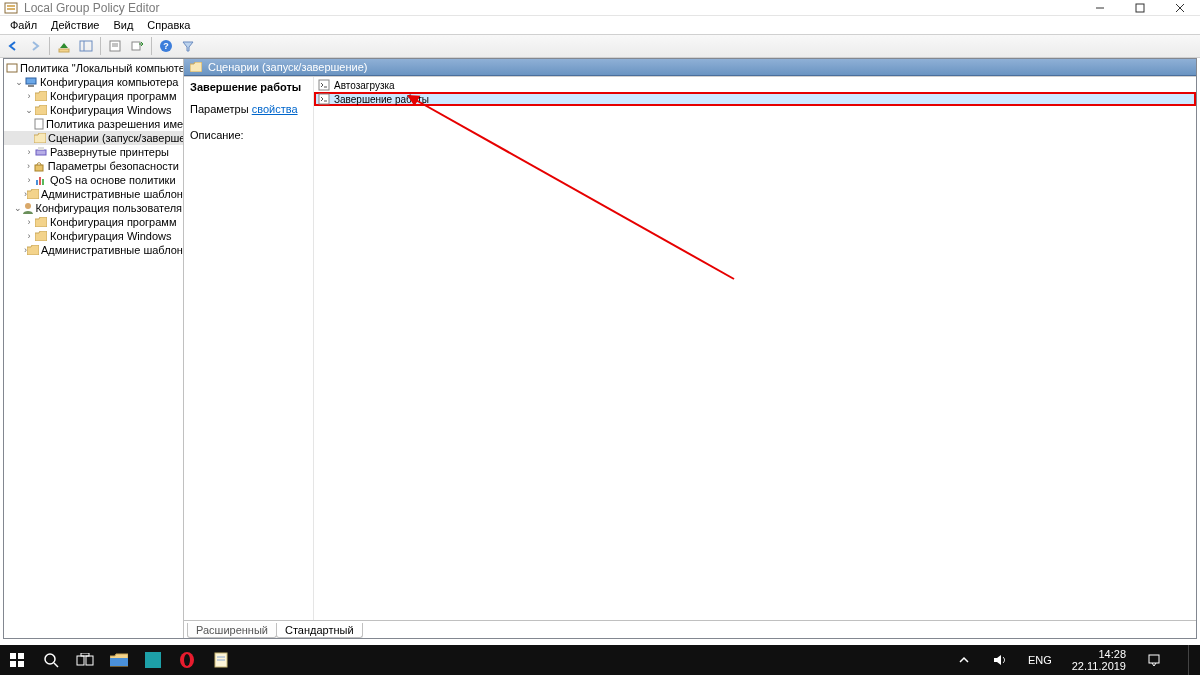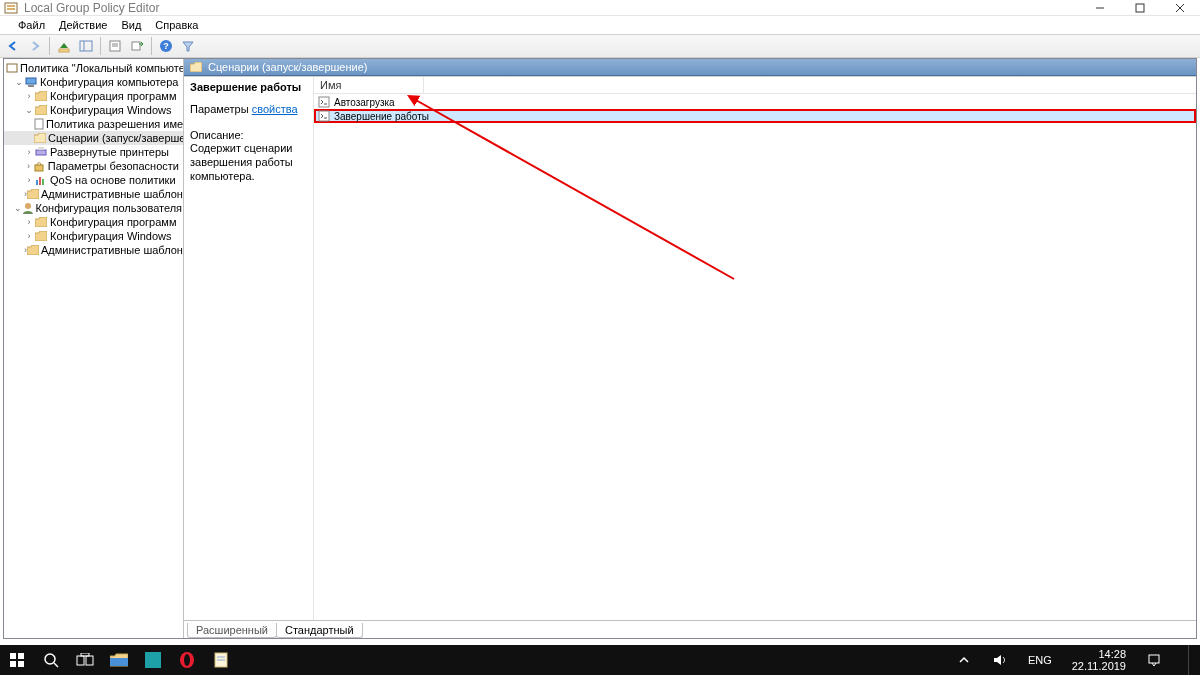--- a/index.html
+++ b/index.html
@@ -6,21 +6,21 @@
   body { width: 1200px; height: 675px; overflow: hidden; background: #fff; font-size: 11px; color: #000; position: relative; }
 
   
   .titlebar { height: 16px; background: #fff; display: flex; align-items: center; border-bottom: 1px solid #e5e5e5; }
   .titlebar .app-icon { width: 14px; height: 14px; margin: 0 6px 0 4px; display: inline-block; }
   .titlebar .title { color: #7a7a7a; font-size: 12px; flex: 1; }
   .titlebar .winbtns { display: flex; }
   .titlebar .winbtn { width: 40px; height: 22px; display: flex; align-items: center; justify-content: center; color: #666; }
 
   
-  .menubar { height: 18px; display: flex; align-items: center; padding-left: 4px; gap: 2px; margin-left: 8px; }
+  .menubar { height: 18px; display: flex; align-items: center; padding-left: 4px; gap: 2px; }
   .menubar span { padding: 1px 6px; font-size: 11px; }
 
   
   .toolbar { height: 24px; border-top: 1px solid #d0d0d0; border-bottom: 1px solid #d0d0d0; background: linear-gradient(#f8f8f8,#ececec); display: flex; align-items: center; padding: 0 3px; gap: 2px; }
   .toolbar .tbtn { width: 20px; height: 20px; display: flex; align-items: center; justify-content: center; border: 1px solid transparent; }
   .toolbar .sep { width: 1px; height: 18px; background: #c0c0c0; margin: 0 2px; }
 
   
   .app-body { display: flex; height: calc(675px - 22px - 18px - 24px - 30px); border: 1px solid #828790; margin: 0 3px; }
   .tree-pane { width: 180px; border-right: 1px solid #c0c0c0; background: #fff; overflow: hidden; padding: 2px 0; }
@@ -310,26 +310,22 @@
       <span>Сценарии (запуск/завершение)</span>
     </div>
     <div class="right-content">
       <div class="detail-pane">
         <div class="dtitle">Завершение работы</div>
         <div class="dlink">
           <span>Параметры</span>
           <a href="#">свойства</a>
         </div>
         <div class="ddesc-label">Описание:</div>
-        <div class="ddesc">Содержит сценарии завершения работы компьютера.</div>
       </div>
       <div class="list-pane">
-        <div class="list-header">
-          <div class="col" style="width:110px">Имя</div>
-        </div>
         <div class="list-body">
           <div class="list-row">
             <span class="row-icon">
                 <svg width="12" height="12">
                   <rect x="1" y="1" width="10" height="10" fill="#fff" stroke="#888"></rect>
                   <path d="M3 4 L5 6 L3 8 M6 8 L9 8" stroke="#555" fill="none"></path>
                 </svg>
               </span>
             <span class="ritem">Автозагрузка</span>
           </div>

